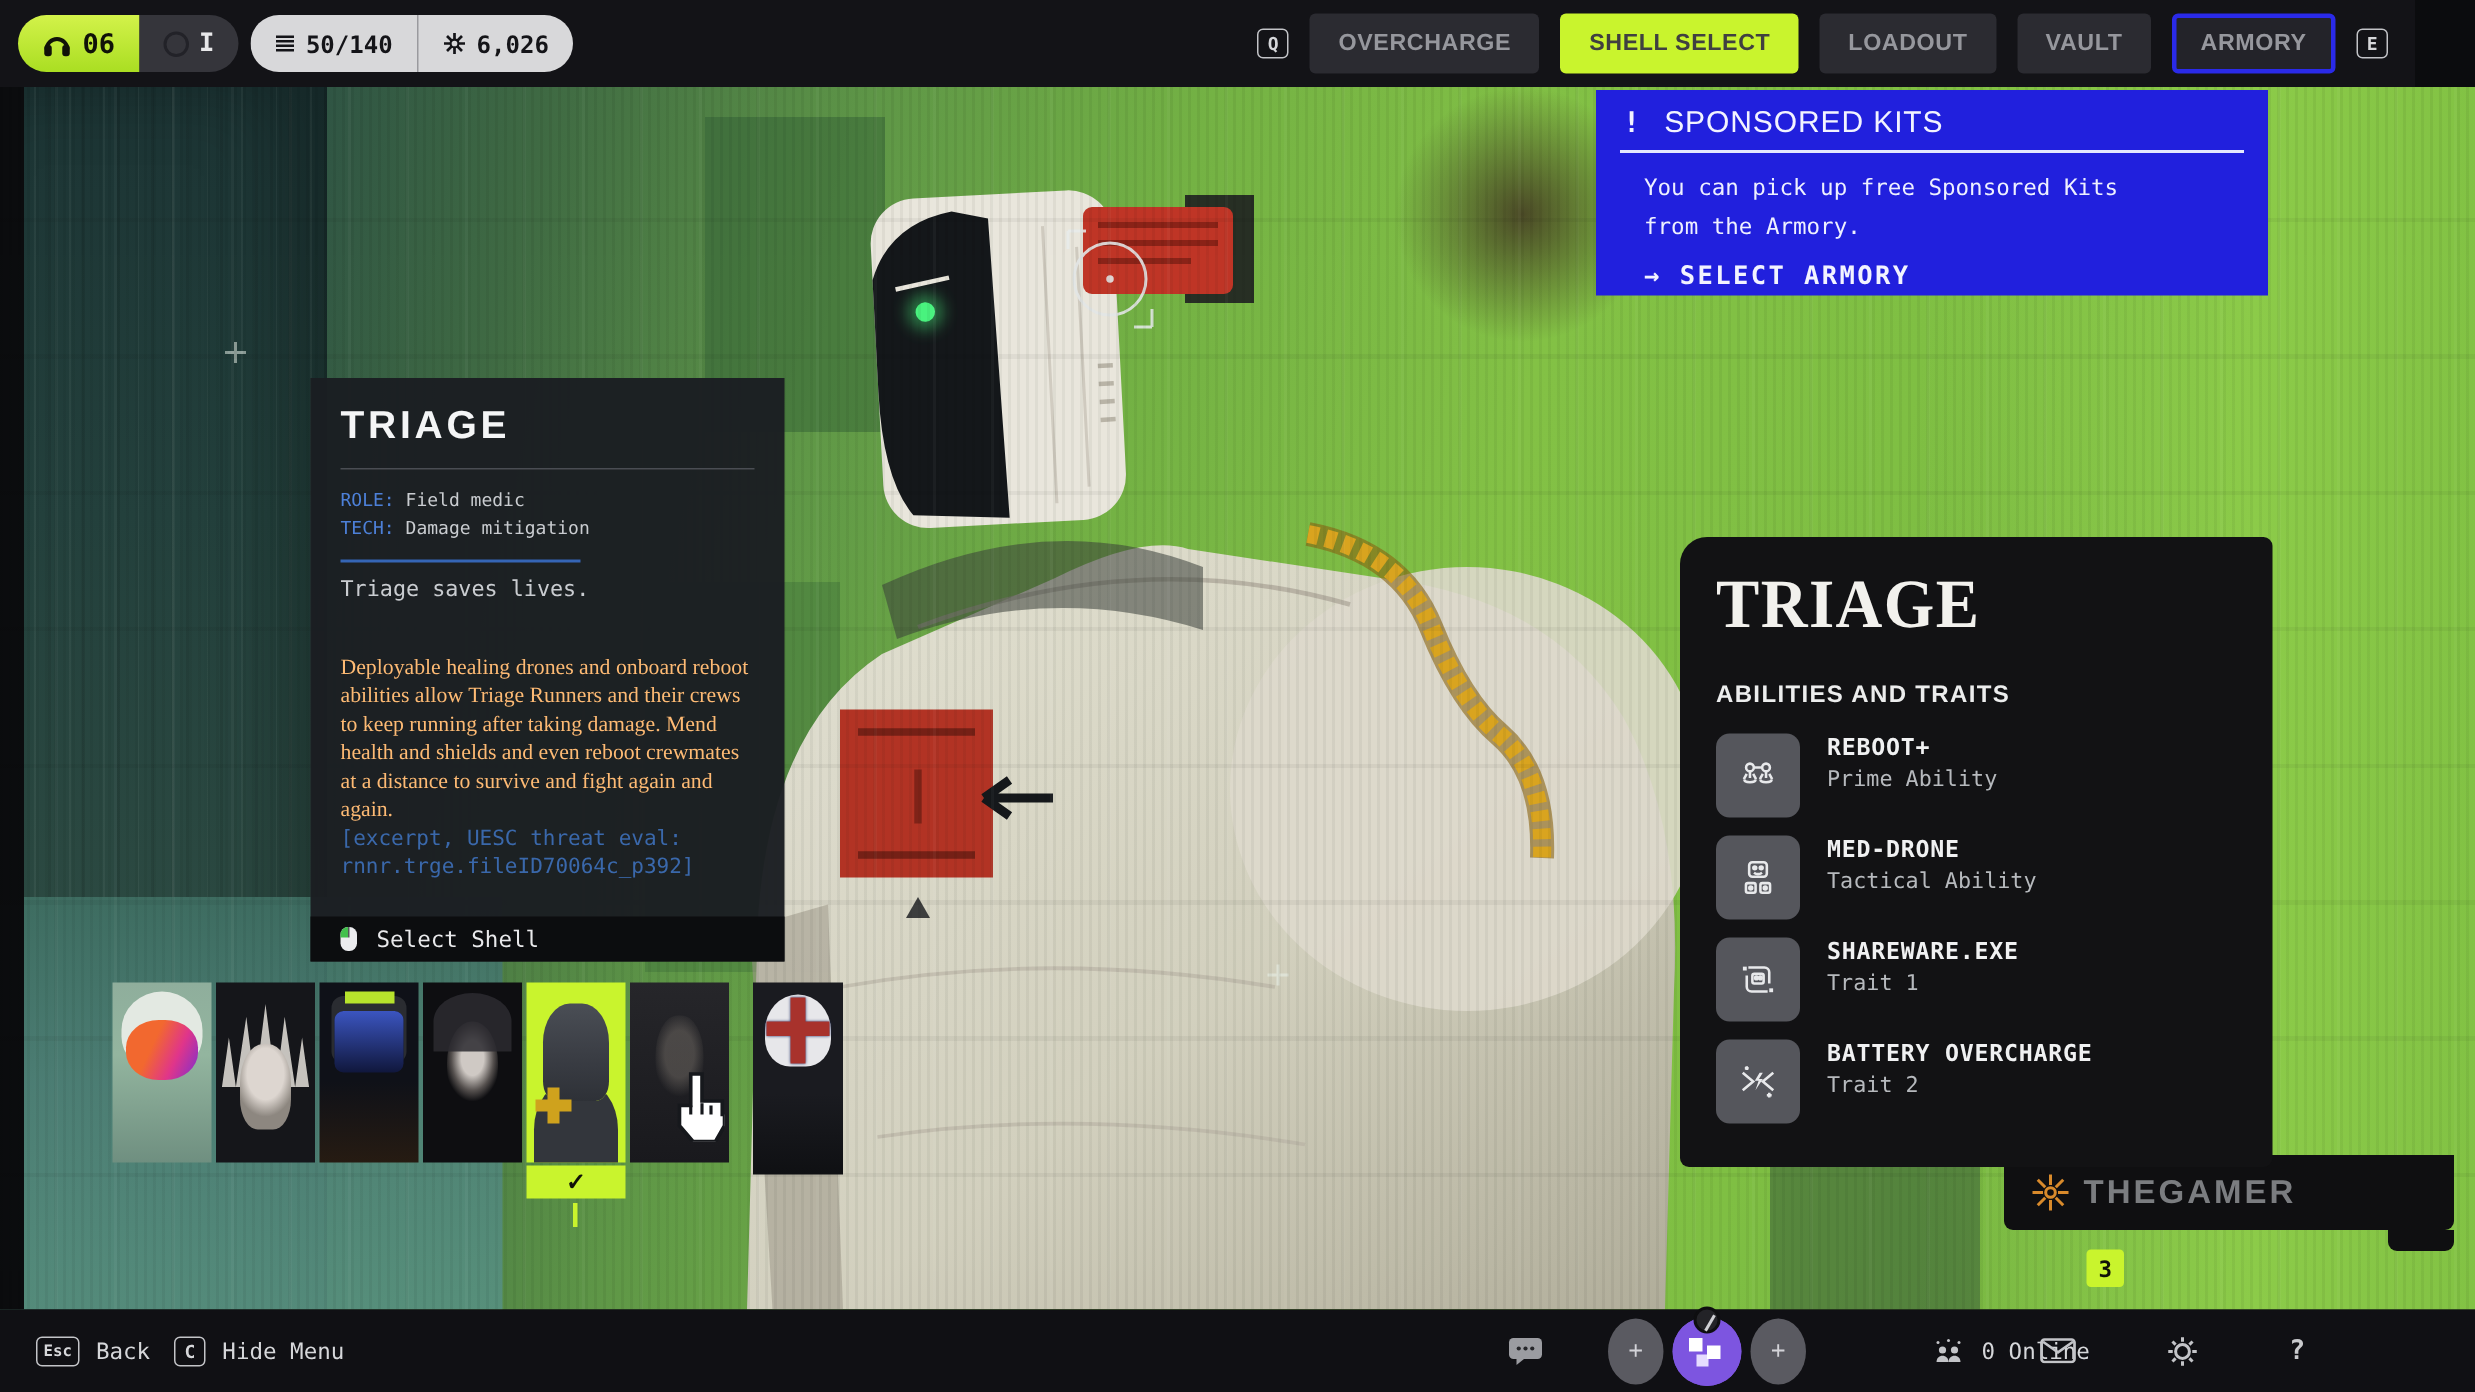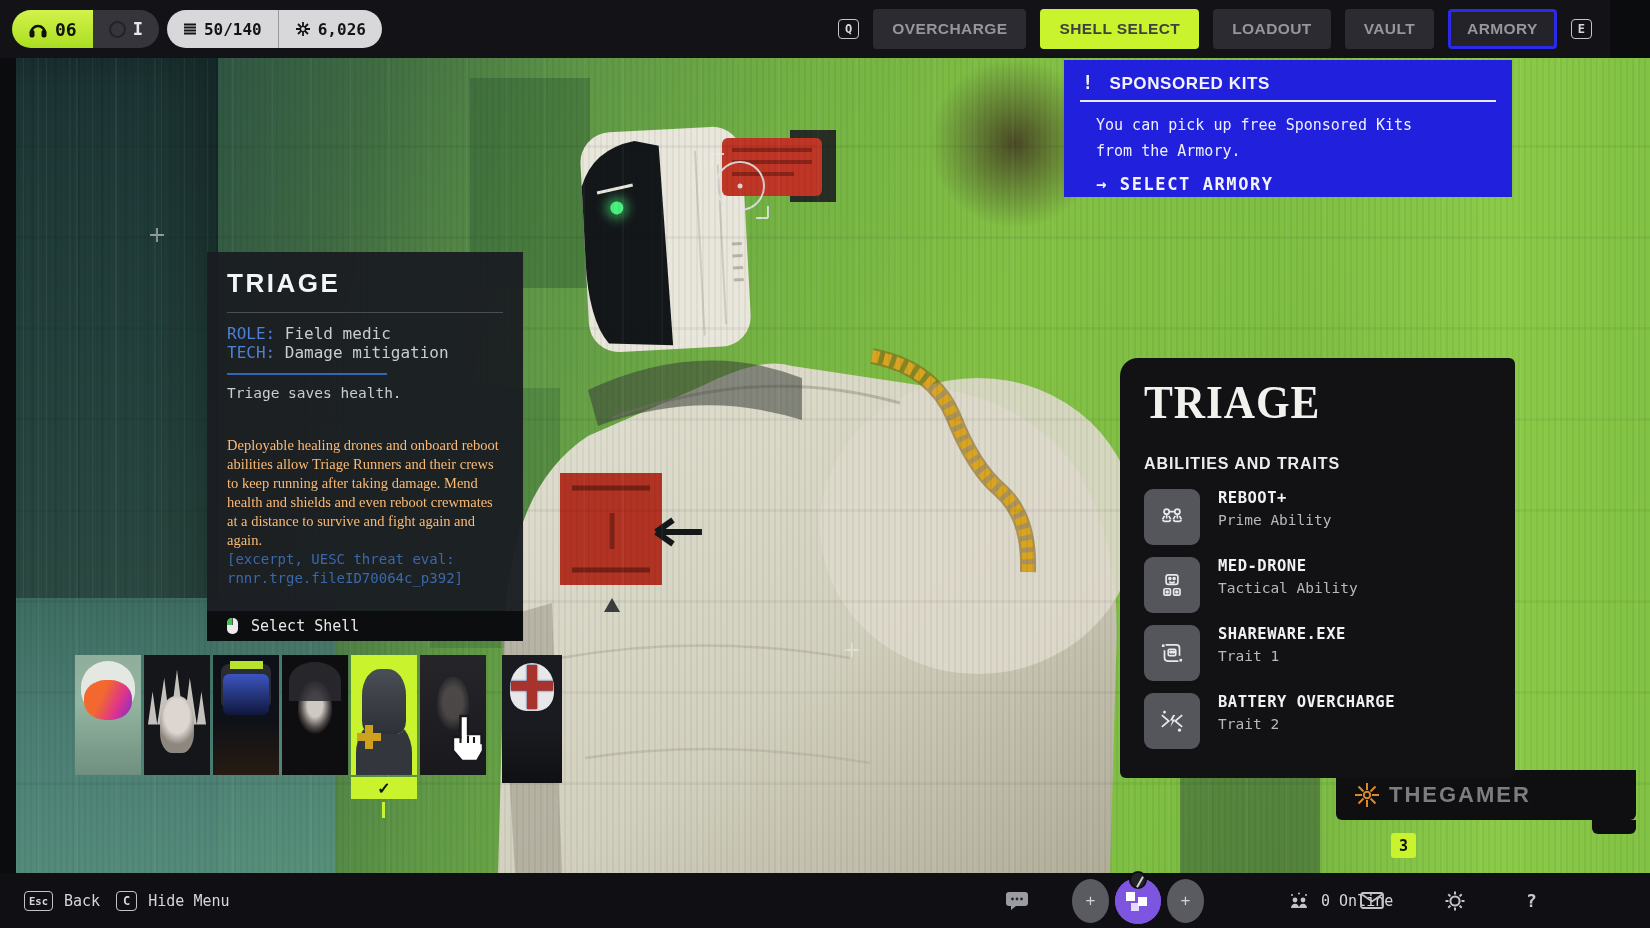--- a/index.html
+++ b/index.html
@@ -59,34 +59,34 @@
     font-size:15.5px; letter-spacing:.4px; padding:11px 19px; border-radius:4px;
     font-family:"Liberation Sans", sans-serif; }
   .nav-btn.active { background:#c9f42d; color:#404040; }
   .nav-btn.focused { background:#232329; border:3px solid #2a2ae8; padding:8px 16px; }
 
   
   .sponsored { position:absolute; left:1064px; top:60px; width:448px; height:137px;
     background:#2120dd; color:#f2f3ff; z-index:20; }
   .sp-head { display:flex; align-items:baseline; gap:16px; padding:11px 18px 6px 18px; }
   .sp-alert { font-size:19px; font-weight:bold; font-family:"DejaVu Sans Mono", monospace; }
-  .sp-title { font-size:17px; font-weight:bold; letter-spacing:.6px; }
+  .sp-title { font-size:20px; font-weight:normal; letter-spacing:.6px; }
   .sp-rule { border:none; border-top:2px solid rgba(240,243,255,.95); margin:0 16px; }
   .sp-body { font-family:"DejaVu Sans Mono", monospace; font-size:15px; line-height:26px;
     max-width:378px; padding:10px 0 0 32px; color:#eef0ff; }
   .sp-cta { display:flex; align-items:center; gap:12px; padding:10px 0 0 32px; cursor:pointer;
     font-family:"DejaVu Sans Mono", monospace; font-size:17px; font-weight:bold; letter-spacing:1.6px; }
 
   
   .shell-info { position:absolute; left:207px; top:252px; width:316px; height:389px;
     background:rgba(27,30,34,.97); z-index:20; }
   .si-pad { padding:16px 20px 0 20px; }
   .si-title { color:#f4f5f6; font-size:26px; font-weight:bold; letter-spacing:2.5px; }
   .si-rule { border:none; border-top:1px solid #4a4d53; margin:13px 0 11px 0; }
-  .si-row { font-family:"DejaVu Sans Mono", monospace; font-size:16px; line-height:19px; color:#c9ccd0; }
+  .si-row { font-family:"DejaVu Sans Mono", monospace; font-size:12px; line-height:19px; color:#c9ccd0; }
   .si-label { color:#4d80d8; }
   .si-bluerule { border:none; border-top:2px solid #3565b5; width:160px; margin:11px 0 10px 0; }
   .si-tagline { font-family:"DejaVu Sans Mono", monospace; font-size:14.5px; color:#c9ccd0; }
   .si-desc { font-family:Liberation Serif, serif; font-size:14.5px; line-height:19px;
     color:#fdba74; width:276px; margin-top:35px; }
   .si-excerpt { font-family:"DejaVu Sans Mono", monospace; font-size:14px; line-height:19px; color:#3a68ab; }
   .si-select { position:absolute; left:0; bottom:0; width:316px; height:30px; background:#0c0d0f;
     display:flex; align-items:center; gap:13px; padding-left:20px; cursor:pointer;
     font-family:"DejaVu Sans Mono", monospace; font-size:15px; color:#e9e9eb; }
   .mouse-ic { position:relative; width:11px; height:16px; background:#ececef; border-radius:5px; }
@@ -318,21 +318,21 @@
       <hr class="si-rule">
       <div class="si-row">
         <span class="si-label">ROLE:</span>
         <span>Field medic</span>
       </div>
       <div class="si-row">
         <span class="si-label">TECH:</span>
         <span>Damage mitigation</span>
       </div>
       <hr class="si-bluerule">
-      <div class="si-tagline">Triage saves health.</div>
+      <div class="si-tagline">Triage saves lives.</div>
       <p class="si-desc">Deployable healing drones and onboard reboot abilities allow Triage Runners and their crews to keep running after taking damage. Mend health and shields and even reboot crewmates at a distance to survive and fight again and again.</p>
       <div class="si-excerpt">[excerpt, UESC threat eval:</div>
       <div class="si-excerpt">rnnr.trge.fileID70064c_p392]</div>
     </div>
     <div class="si-select">
       <span class="mouse-ic"></span>
       <span>Select Shell</span>
     </div>
   </section>
 

